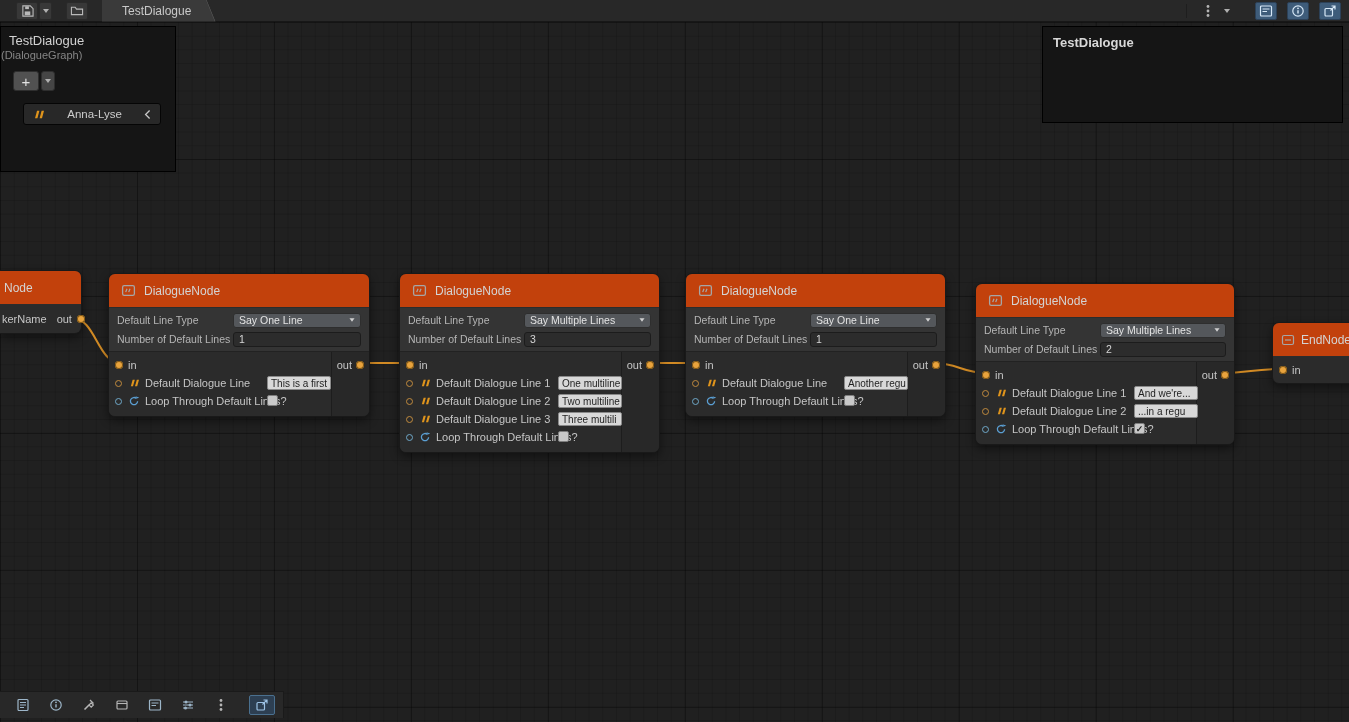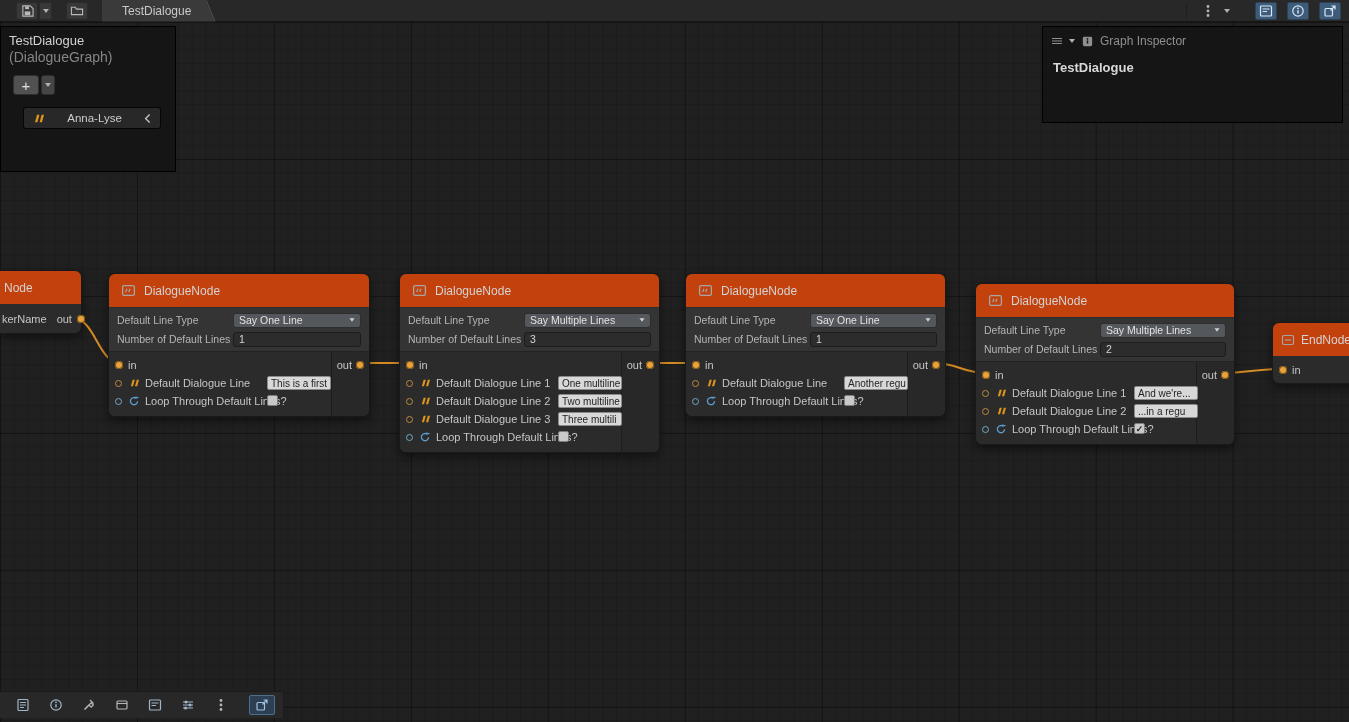--- a/index.html
+++ b/index.html
@@ -44,21 +44,21 @@
   .tb-sep { width:1px; height:14px; background:#1e1e1e; margin:0 6px; }
   .tb-right-gap { width:18px; }
 
   
   .icon { display:inline-flex; align-items:center; justify-content:center; line-height:0; }
 
   
   .panel { position:absolute; background:#151515; border:1px solid #000; z-index:40; }
   .panel-header { display:flex; align-items:center; gap:6px; padding:7px 8px 4px 8px; color:#8f8f8f; font-size:12px; }
   .bb-title { padding:6px 8px 0 8px; color:#d2d2d2; font-size:13px; }
-  .bb-subtitle { padding:1px 8px 0 8px; color:#858585; font-size:14px; }
+  .bb-subtitle { padding:1px 8px 0 0; color:#858585; font-size:11px; }
   .bb-addrow { display:flex; align-items:center; gap:2px; padding:10px 8px 0 12px; }
   .bb-add { width:26px; height:20px; background:#515151; border:1px solid #2e2e2e; border-radius:3px; color:#e2e2e2; font-size:15px; display:flex; align-items:center; justify-content:center; }
   .bb-add-caret { width:14px; height:20px; background:#454545; border:1px solid #2e2e2e; border-radius:3px; display:flex; align-items:center; justify-content:center; }
   .bb-field {
     margin:12px 8px 0 22px; height:22px; background:#282828; border:1px solid #050505; border-radius:3px;
     display:flex; align-items:center; gap:6px; padding:0 8px; width:138px;text-align:center;
   }
   .bb-field-name { flex:1; color:#cccccc; font-size:11.5px; }
   .gi-title { padding:8px 10px 0 10px; color:#d8d8d8; font-size:13px; font-weight:bold; }
 
@@ -215,36 +215,20 @@
     <span class="bb-field-name">Anna-Lyse</span>
     <span class="icon">
       <svg width="8" height="11" viewBox="0 0 10 12">
           <path d="M7 1L2 6l5 5" fill="none" stroke="#c9c9c9" stroke-width="1.6"></path>
         </svg>
     </span>
   </div>
 </div>
 
 <div class="panel" style="left:1042px; top:26px; width:301px; height:97px;">
-  <div class="panel-header">
-    <span class="icon">
-      <svg width="12" height="12" viewBox="0 0 12 12">
-          <path d="M1 3.5h10M1 6h10M1 8.5h10" stroke="#8f8f8f" stroke-width="1.2"></path>
-        </svg>
-    </span>
-    <span class="caret"></span>
-    <span class="icon">
-      <svg width="13" height="13" viewBox="0 0 14 14">
-          <rect x="2" y="2" width="10" height="10" rx="1.5" fill="#8f8f8f"></rect>
-          <path d="M7 5.8v3.4" stroke="#151515" stroke-width="1.6"></path>
-          <circle cx="7" cy="4.2" r="0.9" fill="#151515"></circle>
-        </svg>
-    </span>
-    <span>Graph Inspector</span>
-  </div>
   <div class="gi-title">TestDialogue</div>
 </div>
 
 <div class="node" style="left:0; top:270px; width:82px; border-left:none; border-top-left-radius:0; border-bottom-left-radius:0;">
   <div class="node-title" style="border-top-left-radius:0; padding:0 4px;">
     <span>Node</span>
   </div>
   <div class="port-row" style="height:28px; padding:0 6px 0 2px;">
     <span class="port-label">kerName</span>
     <span style="flex:1"></span>

